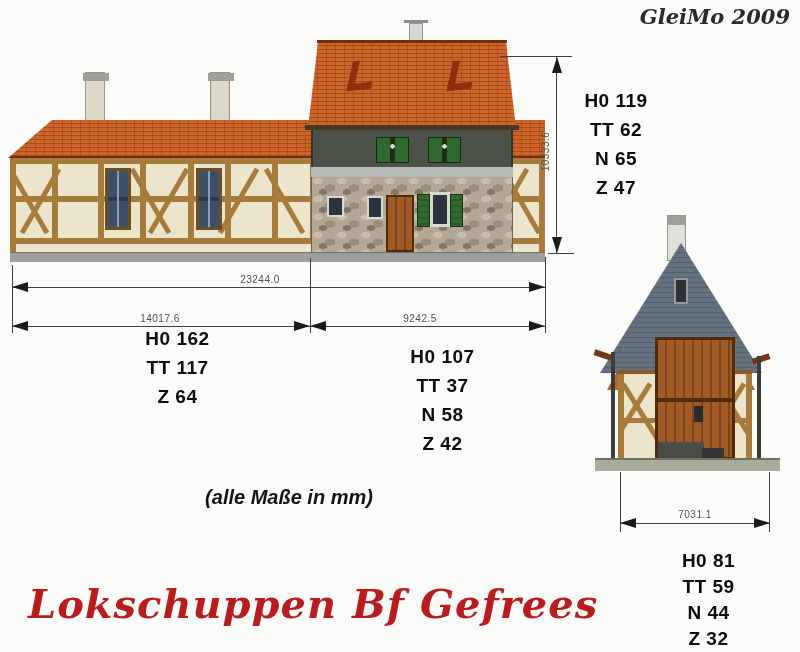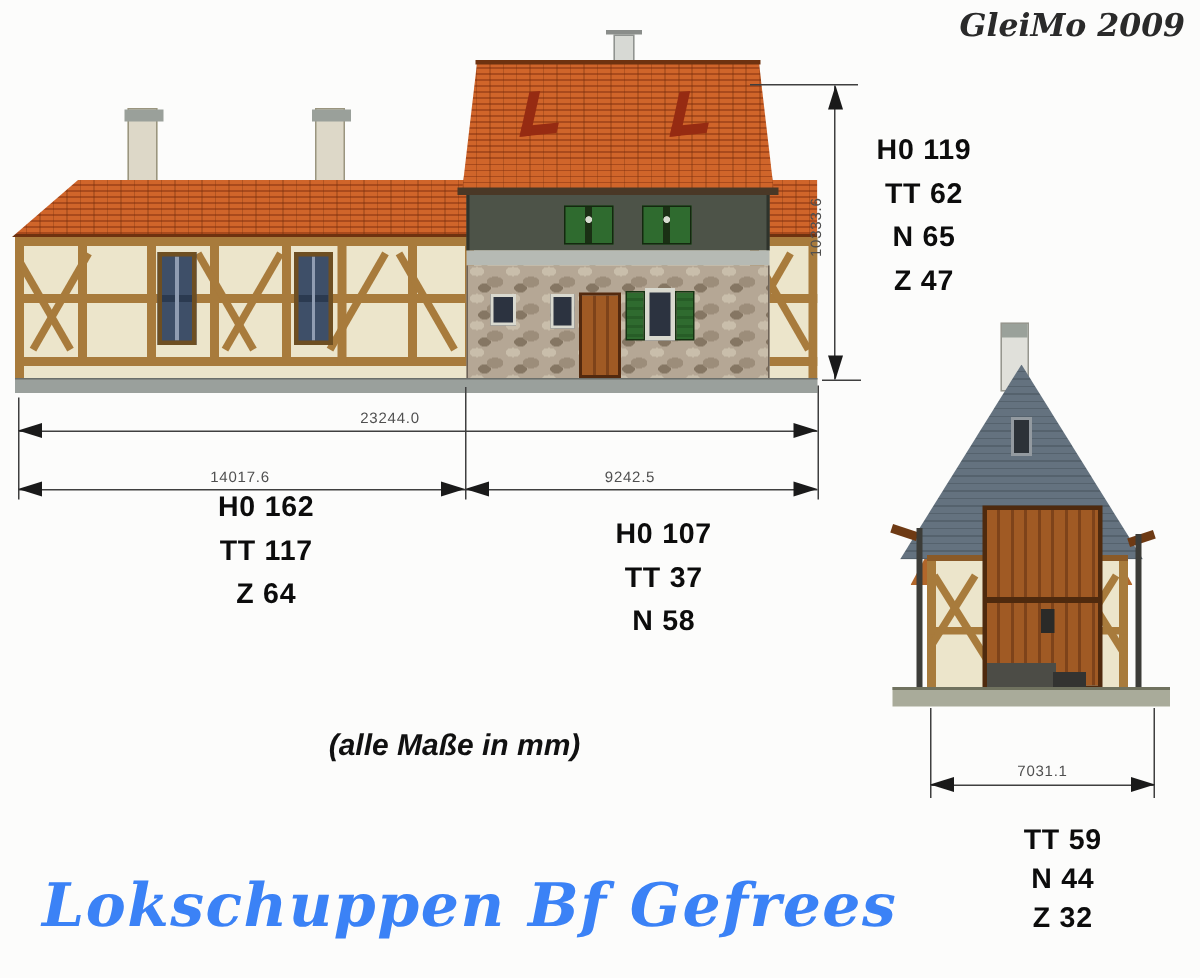--- a/index.html
+++ b/index.html
@@ -24,25 +24,25 @@
                  font-size: 19px; color: #0c0c0c; line-height: 29px; letter-spacing: .5px; }
   .scale-block.tight { line-height: 26px; }
   
   .post  { position: absolute; width: 6px; background: #a87b3c; }
   .rail  { position: absolute; left: 0; width: 100%; height: 6px; background: #a87b3c; }
   .brace { position: absolute; width: 5px; height: 74px; background: #a87b3c; }
   
   .signature { position: absolute; left: 555px; top: 4px; width: 235px; text-align: right;
                font-family: "DejaVu Serif", serif; font-style: italic; font-weight: bold;
                font-size: 21px; color: #2a2a2a; }
-  .note { position: absolute; left: 168px; top: 486px; width: 270px; text-align: center;
+  .note { position: absolute; left: 154px; top: 486px; width: 270px; text-align: center;
           font-weight: bold; font-style: italic; font-size: 20px; color: #111; }
   .title { position: absolute; left: 28px; top: 580px; width: 540px; white-space: nowrap;
            font-family: "DejaVu Serif", serif; font-style: italic; font-weight: bold;
-           font-size: 40px; color: #3b82f6; letter-spacing: 1px; }
+           font-size: 40px; color: #b91c1c; letter-spacing: 1px; }
   
   .tile-roof {
     background-image:
       repeating-linear-gradient(90deg, rgba(110,45,12,.30) 0 1px, rgba(0,0,0,0) 1px 9px),
       repeating-linear-gradient(180deg, #d0652a 0 3px, #a94a1c 3px 4px);
   }
   .slate {
     background-image: repeating-linear-gradient(180deg, #64727f 0 4px, #55626d 4px 5px);
   }
   .stone {
@@ -157,20 +157,21 @@
 
   <div class="scale-block" style="left:105px;top:324px;">
     <div>H0 162</div>
     <div>TT 117</div>
     <div>Z 64</div>
   </div>
   <div class="scale-block" style="left:370px;top:342px;">
     <div>H0 107</div>
     <div>TT 37</div>
     <div>N 58</div>
+    <div>Z 42</div>
   </div>
 
   <div class="note">(alle Maße in mm)</div>
   <div class="title">Lokschuppen Bf Gefrees</div>
 
   <div class="abs" style="left:667px;top:215px;width:19px;height:46px;background:#e0e0da;border:1px solid #96968e;">
     <div style="position:absolute;left:0;top:0;width:100%;height:9px;background:#9aa19a;"></div>
   </div>
   <div class="abs" style="left:607px;top:252px;width:148px;height:138px;clip-path:polygon(50% 0,100% 100%,0 100%);background:#b2672b;"></div>
   <div class="abs slate" style="left:600px;top:243px;width:162px;height:130px;clip-path:polygon(50% 0,100% 100%,0 100%);"></div>
@@ -199,18 +200,19 @@
   <div class="abs" style="left:595px;top:458px;width:185px;height:13px;background:#a9ab9a;border-top:2px solid #70725f;"></div>
 
   <div class="vline" style="left:620px;top:472px;height:60px;"></div>
   <div class="vline" style="left:769px;top:472px;height:60px;"></div>
   <div class="hline" style="left:620px;top:523px;width:150px;"></div>
   <div class="arrow arrL" style="left:620px;top:518px;"></div>
   <div class="arrow arrR" style="left:754px;top:518px;"></div>
   <div class="dimlabel" style="left:640px;top:509px;width:110px;">7031.1</div>
 
   <div class="scale-block tight" style="left:636px;top:548px;">
+    <div>H0 81</div>
     <div>TT 59</div>
     <div>N 44</div>
     <div>Z 32</div>
   </div>
 
 </div>
 
 </body></html>

